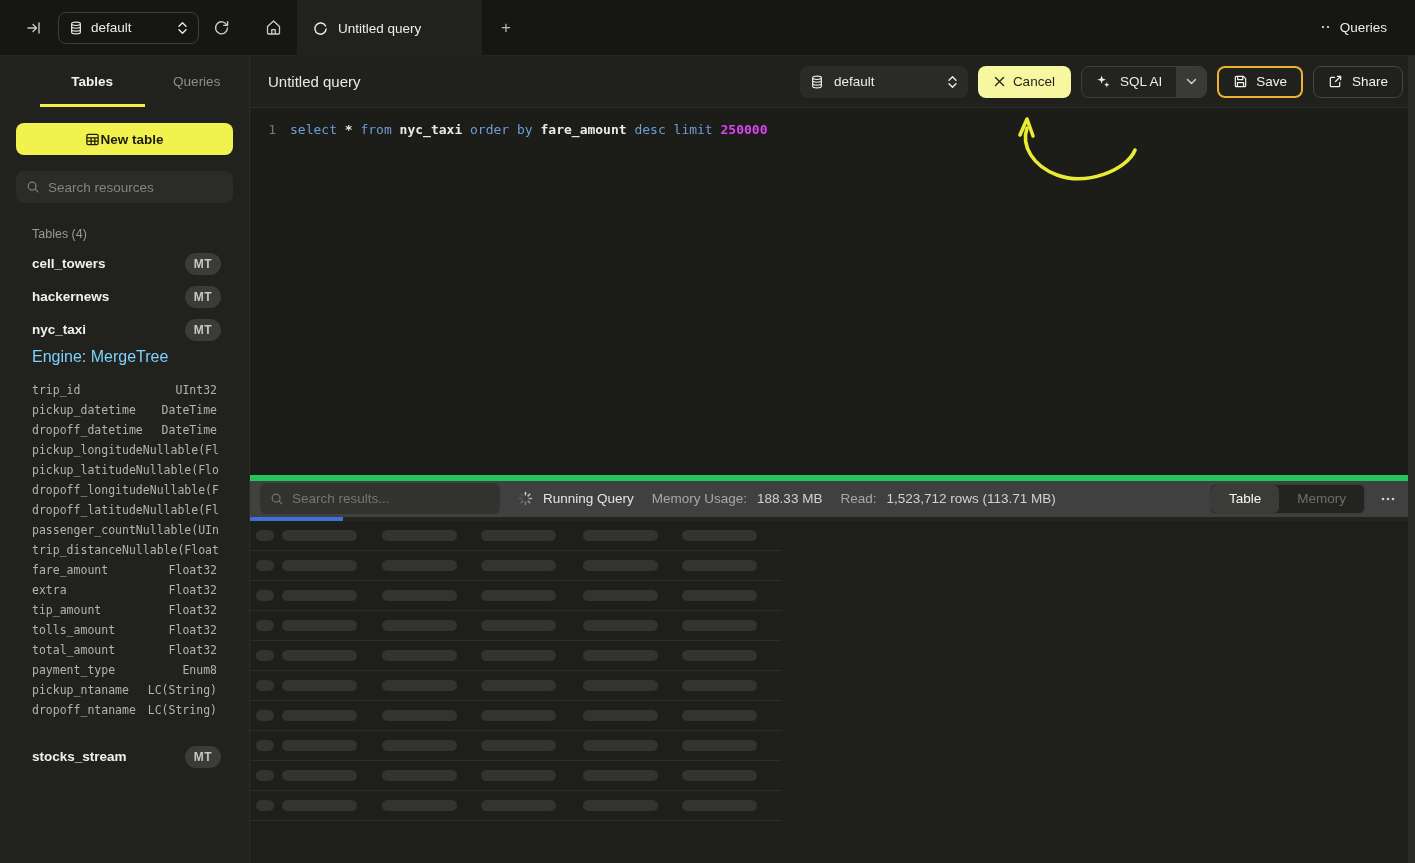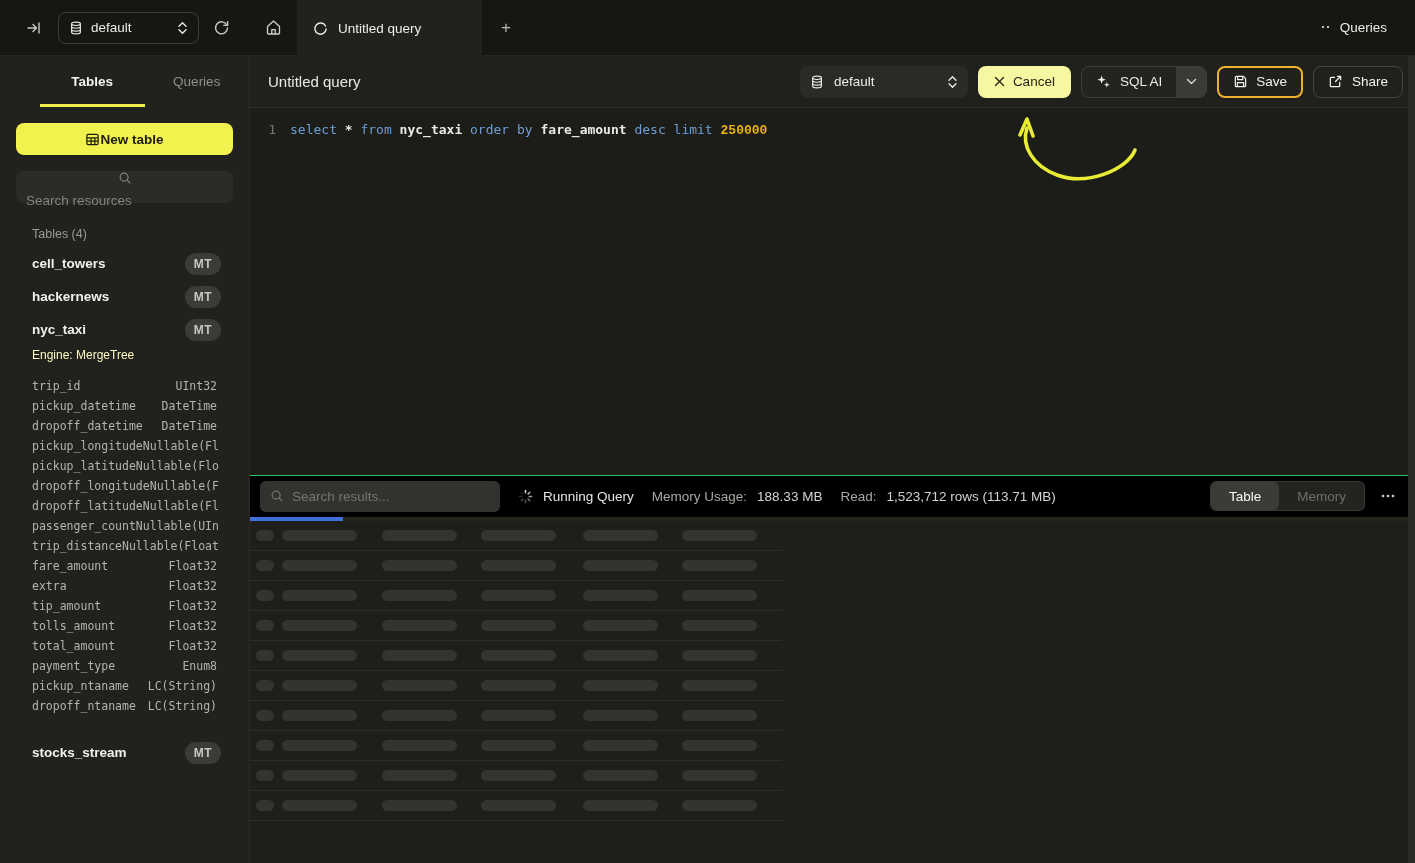--- a/index.html
+++ b/index.html
@@ -48,32 +48,32 @@
               cursor:pointer; position:relative; font-family:inherit; }
   .side-tab.active { color:#f2f2ef; font-weight:600; }
   .side-tab.active::after { content:""; position:absolute; left:0; right:0; bottom:0;
               height:3px; background:#f0ee49; }
   .side-body { flex:1; padding:16px; overflow:hidden; }
   .newtable-btn { width:100%; height:32px; background:#f2f24f; color:#1c1c10; border:none;
               border-radius:8px; font-size:13.5px; font-weight:600; display:flex;
               align-items:center; justify-content:center; gap:0; cursor:pointer;
               font-family:inherit; }
   .side-search { margin-top:16px; height:32px; background:#2b2b27; border-radius:8px;
-              display:flex; align-items:center; gap:8px; padding:0 10px;flex-direction:column; }
+              display:flex; align-items:center; gap:8px; padding:0 10px; }
   .side-search input { background:transparent; border:none; outline:none; color:#d6d6d1;
               font-size:13.5px; width:100%; font-family:inherit; }
   .side-search input::placeholder { color:#85857f; }
   .section-label { margin:24px 0 0 16px; color:#9b9b95; font-size:12.5px; }
   .tbl-list { margin-top:6px; }
   .tbl-row { display:flex; align-items:center; height:33px; padding:0 0 0 16px; cursor:pointer; }
   .tbl-row .tbl-name { color:#f0f0ed; font-weight:600; font-size:13.5px; }
   .badge { margin-left:auto; margin-right:12px; background:#3b3b38; color:#c6c6c2;
            font-size:12px; font-weight:700; letter-spacing:.5px; padding:4px 9px;
            border-radius:11px; }
-  .engine-line { padding:2px 0 6px 16px; color:#fef9c3; font-size:12px; }
+  .engine-line { padding:2px 0 6px 16px; color:#7dd3fc; font-size:16px; }
   .col-row { display:flex; align-items:center; height:20px; padding:0 16px;
              font-family:"DejaVu Sans Mono", monospace; font-size:11.5px; color:#b4b4af;
              white-space:nowrap; }
   .col-row .col-type { margin-left:auto; }
   .tbl-gap { height:16px; }
 
   
   .main { flex:1; display:flex; flex-direction:column; min-width:0; position:relative; }
 
   .query-header { height:52px; flex:none; background:#20201c; border-bottom:1px solid #2c2c29;
@@ -98,26 +98,26 @@
   .share-btn { height:32px; background:transparent; border:1px solid #454541; border-radius:8px;
              display:flex; align-items:center; gap:9px; padding:0 14px; color:#f2f2ef;
              font-size:13.5px; font-weight:500; cursor:pointer; font-family:inherit; }
 
   .editor { flex:1; background:#1c1c18; padding:12px 0; font-family:"DejaVu Sans Mono", monospace;
             font-size:13px; line-height:20px; position:relative; }
   .code-line { display:flex; }
   .gutter { width:40px; flex:none; text-align:right; color:#77776f; padding-right:14px; }
   .tok-kw { color:#6d9ed6; }
   .tok-id { color:#e9e9e7; font-weight:700; }
-  .tok-num { color:#eab308; font-weight:700;font-family:Liberation Mono, monospace; }
+  .tok-num { color:#d946ef; font-weight:700; }
 
   .annot-arrow { position:absolute; left:745px; top:4px; pointer-events:none; }
 
   
-  .results-toolbar { height:42px; flex:none; border-top:1px solid #22c55e; background:#000000;
+  .results-toolbar { height:42px; flex:none; border-top:6px solid #22c55e; background:#404040;
             display:flex; align-items:center; padding:0 14px 0 10px; gap:10px; }
   .res-search { width:240px; height:31px; background:#32322e; border-radius:6px; display:flex;
             align-items:center; gap:8px; padding:0 10px; color:#77776f; }
   .res-search input { background:transparent; border:none; outline:none; width:100%;
             color:#c9c9c4; font-size:13.5px; font-family:inherit; }
   .res-search input::placeholder { color:#77776f; }
   .spinner { animation:spin 1s steps(8) infinite; color:#d8d8d3; margin-left:8px; }
   @keyframes spin { to { transform:rotate(360deg); } }
   .status-text { color:#e4e4e0; font-size:13.5px; }
   .stat-label { color:#a8a8a2; font-size:13.5px; margin-left:8px; }

